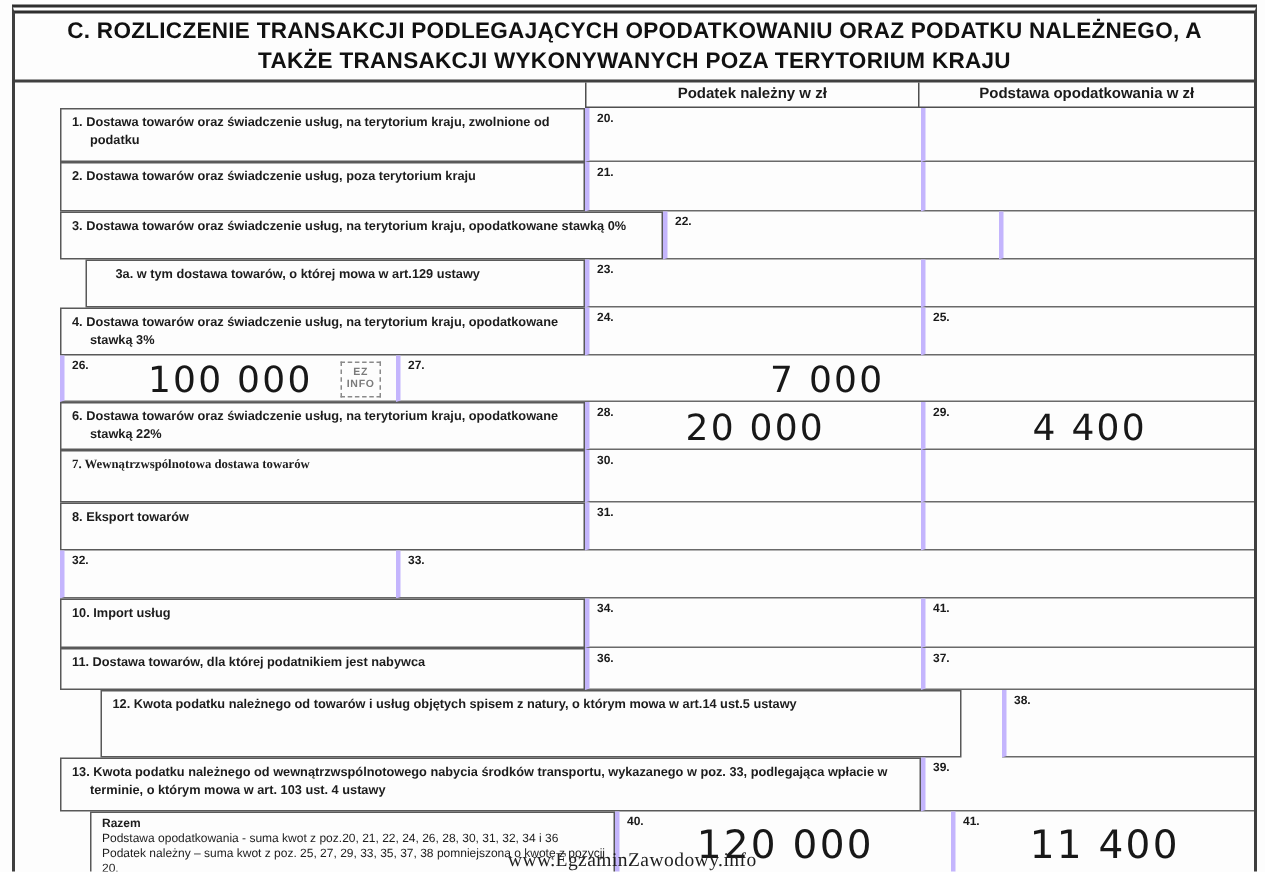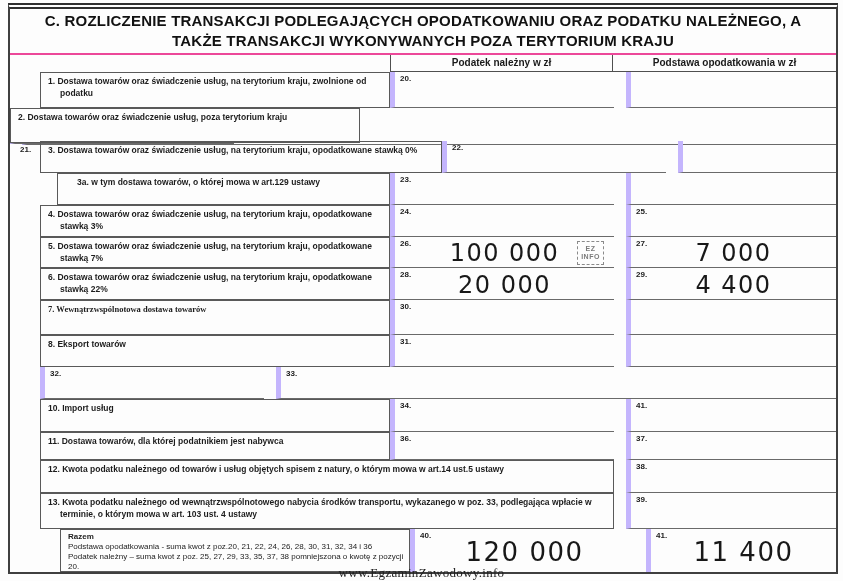--- a/index.html
+++ b/index.html
@@ -14,21 +14,21 @@
   .frame {
     position: absolute;
     left: 8px; top: 3px;
     width: 830px;
     border: 2px solid #3f3f3f;
     border-top: 6px double #2f2f2f;
     background: #fdfdfd;
   }
   .title-bar {
     height: 46px;
-    border-bottom: 2px solid #ec4899;
+    border-bottom: 2px solid #404040;
     display: flex; justify-content: center;
     padding: 2px 20px;
   }
   .title-bar .t {
     font-size: 15px; font-weight: 700; text-align: center;
     letter-spacing: .2px; line-height: 1.35; color: #111;
   }
   .hdr-row { display: flex; height: 17px; }
   .hdr-spacer { width: 380px; }
   .hdr-cell {
@@ -37,33 +37,33 @@
     font-size: 10px; font-weight: 700; text-align: center;
     padding-top: 2px; color: #1a1a1a;
   }
   .hdr-base { width: 224px; }
   .hdr-tax  { flex: 1; }
   .row { display: flex; position: relative; }
   .desc-pad { flex: none; }
   .desc-box {
     flex: none;
     border: 1px solid #595959;
-    padding: 3px 6px 18px 7px;
+    padding: 3px 6px 2px 7px;
     font-size: 8.5px; font-weight: 700; line-height: 1.4;
     color: #1c1c1c;
   }
   .desc-box .lbl { display: block; padding-left: 12px; text-indent: -12px; }
   .vcell {
     position: relative;
-    border-left: 5px solid #c4b5fd;
+    border-left: 3px solid #c4b5fd;
     border-bottom: 1px solid #6a6a6a;
     display: flex; align-items: center; justify-content: center;
   }
   .vcell.base { width: 224px; flex: none; }
-  .vcell.tax  { flex: 1; margin-left: 12px; }
+  .vcell.tax  { flex: 1; }
   .box-no {
     position: absolute; top: 2px; left: 5px;
     font-size: 8px; font-weight: 700; color: #1a1a1a;
   }
   .val {
     font-family: "DejaVu Sans", sans-serif;
     font-size: 24px; font-weight: 400; letter-spacing: 1.5px;
     color: #181818; padding-top: 2px;
   }
   .stamp {
@@ -108,21 +108,21 @@
       <div class="row" style="height: 36px;">
         <div class="desc-pad" style="width: 30px;"></div>
         <div class="desc-box" style="width: 350px;">
           <div class="lbl">1. Dostawa towarów oraz świadczenie usług, na terytorium kraju, zwolnione od podatku</div>
         </div>
         <div class="vcell base">
           <div class="box-no">20.</div>
         </div>
         <div class="vcell tax"></div>
       </div>
-      <div class="row" style="height: 33px; flex-direction: column;">
+      <div class="row" style="height: 33px;">
         <div class="desc-pad" style="width: 30px;"></div>
         <div class="desc-box" style="width: 350px;">
           <div class="lbl">2. Dostawa towarów oraz świadczenie usług, poza terytorium kraju</div>
         </div>
         <div class="vcell base">
           <div class="box-no">21.</div>
         </div>
         <div class="vcell tax"></div>
       </div>
       <div class="row" style="height: 32px;">
@@ -152,23 +152,20 @@
         </div>
         <div class="vcell base">
           <div class="box-no">24.</div>
         </div>
         <div class="vcell tax">
           <div class="box-no">25.</div>
         </div>
       </div>
       <div class="row" style="height: 31px;">
         <div class="desc-pad" style="width: 30px;"></div>
-        <div class="desc-box" style="width: 350px;">
-          <div class="lbl">5. Dostawa towarów oraz świadczenie usług, na terytorium kraju, opodatkowane stawką 7%</div>
-        </div>
         <div class="vcell base">
           <div class="box-no">26.</div>
           <div class="val">100 000</div>
           <div class="stamp">
             <div class="">EZ</div>
             <div class="">INFO</div>
           </div>
         </div>
         <div class="vcell tax">
           <div class="box-no">27.</div>
@@ -235,21 +232,21 @@
         <div class="desc-box" style="width: 350px;">
           <div class="lbl">11. Dostawa towarów, dla której podatnikiem jest nabywca</div>
         </div>
         <div class="vcell base">
           <div class="box-no">36.</div>
         </div>
         <div class="vcell tax">
           <div class="box-no">37.</div>
         </div>
       </div>
-      <div class="row" style="height: 33px;">
+      <div class="row" style="height: 45px; gap: 27px;">
         <div class="desc-pad" style="width: 30px;"></div>
         <div class="desc-box" style="width: 574px;">
           <div class="lbl">12. Kwota podatku należnego od towarów i usług objętych spisem z natury, o którym mowa w art.14 ust.5 ustawy</div>
         </div>
         <div class="vcell tax">
           <div class="box-no">38.</div>
         </div>
       </div>
       <div class="row" style="height: 36px; justify-content: space-between;">
         <div class="desc-pad" style="width: 30px;"></div>

